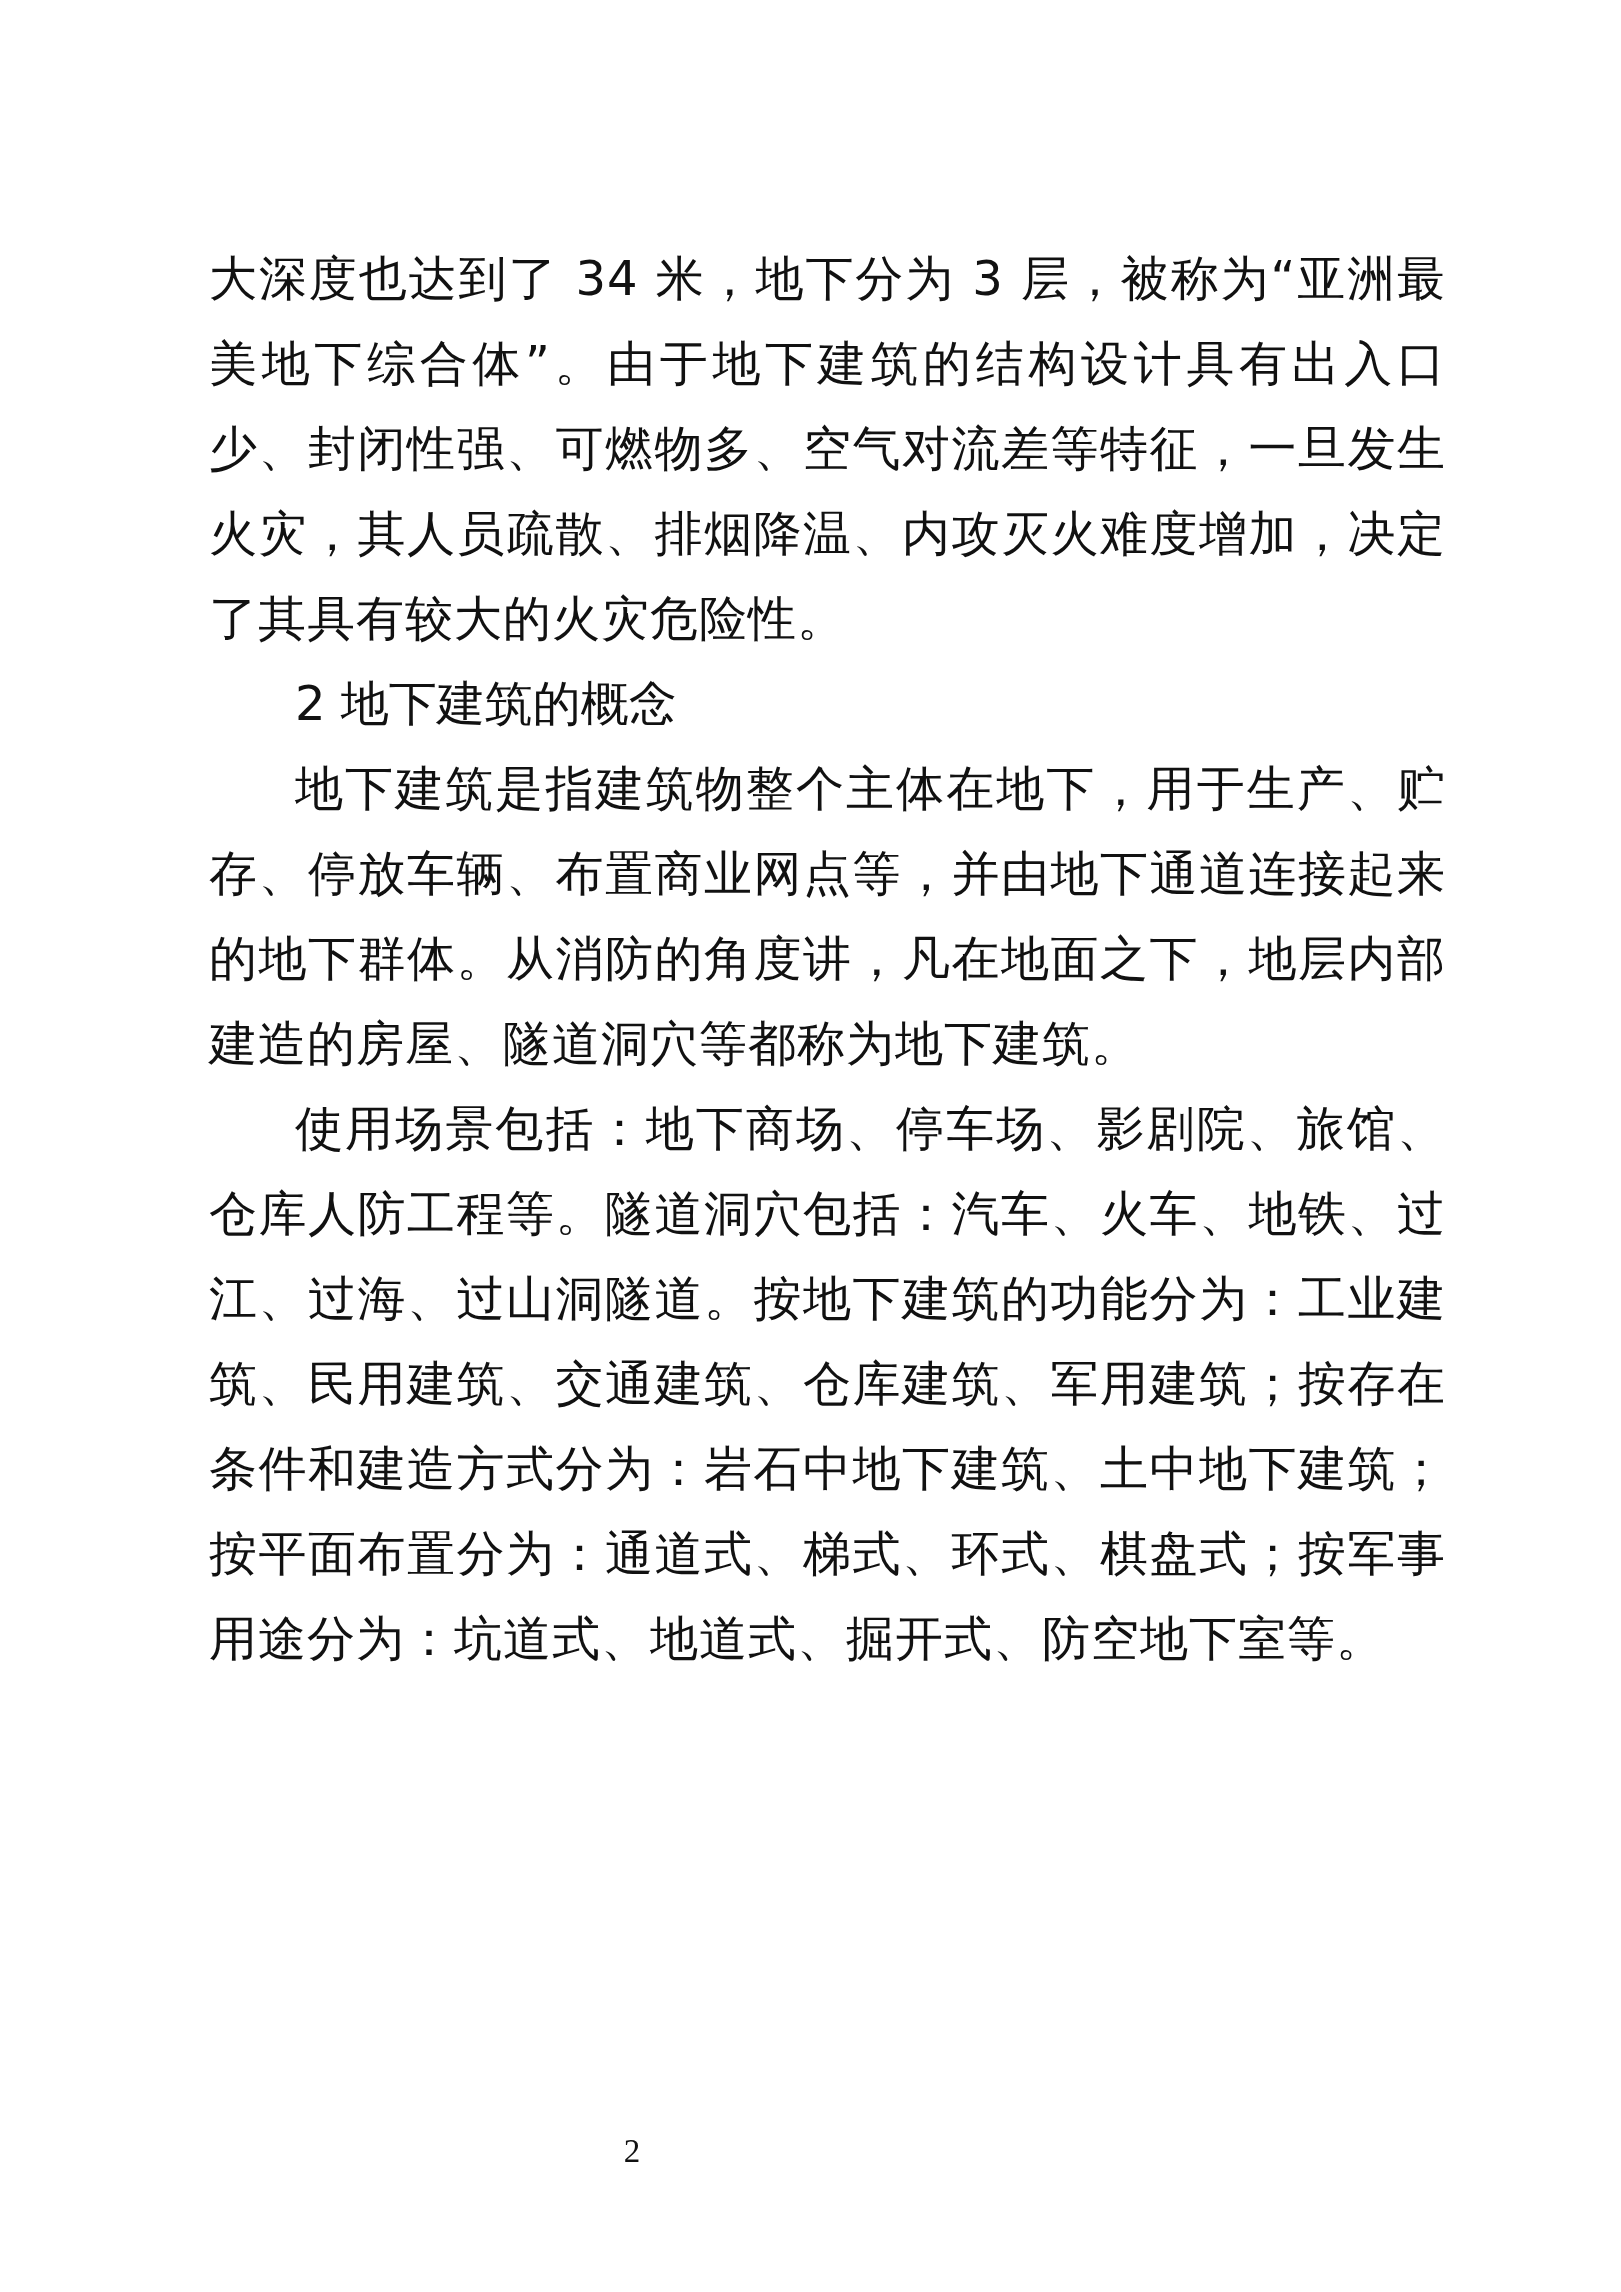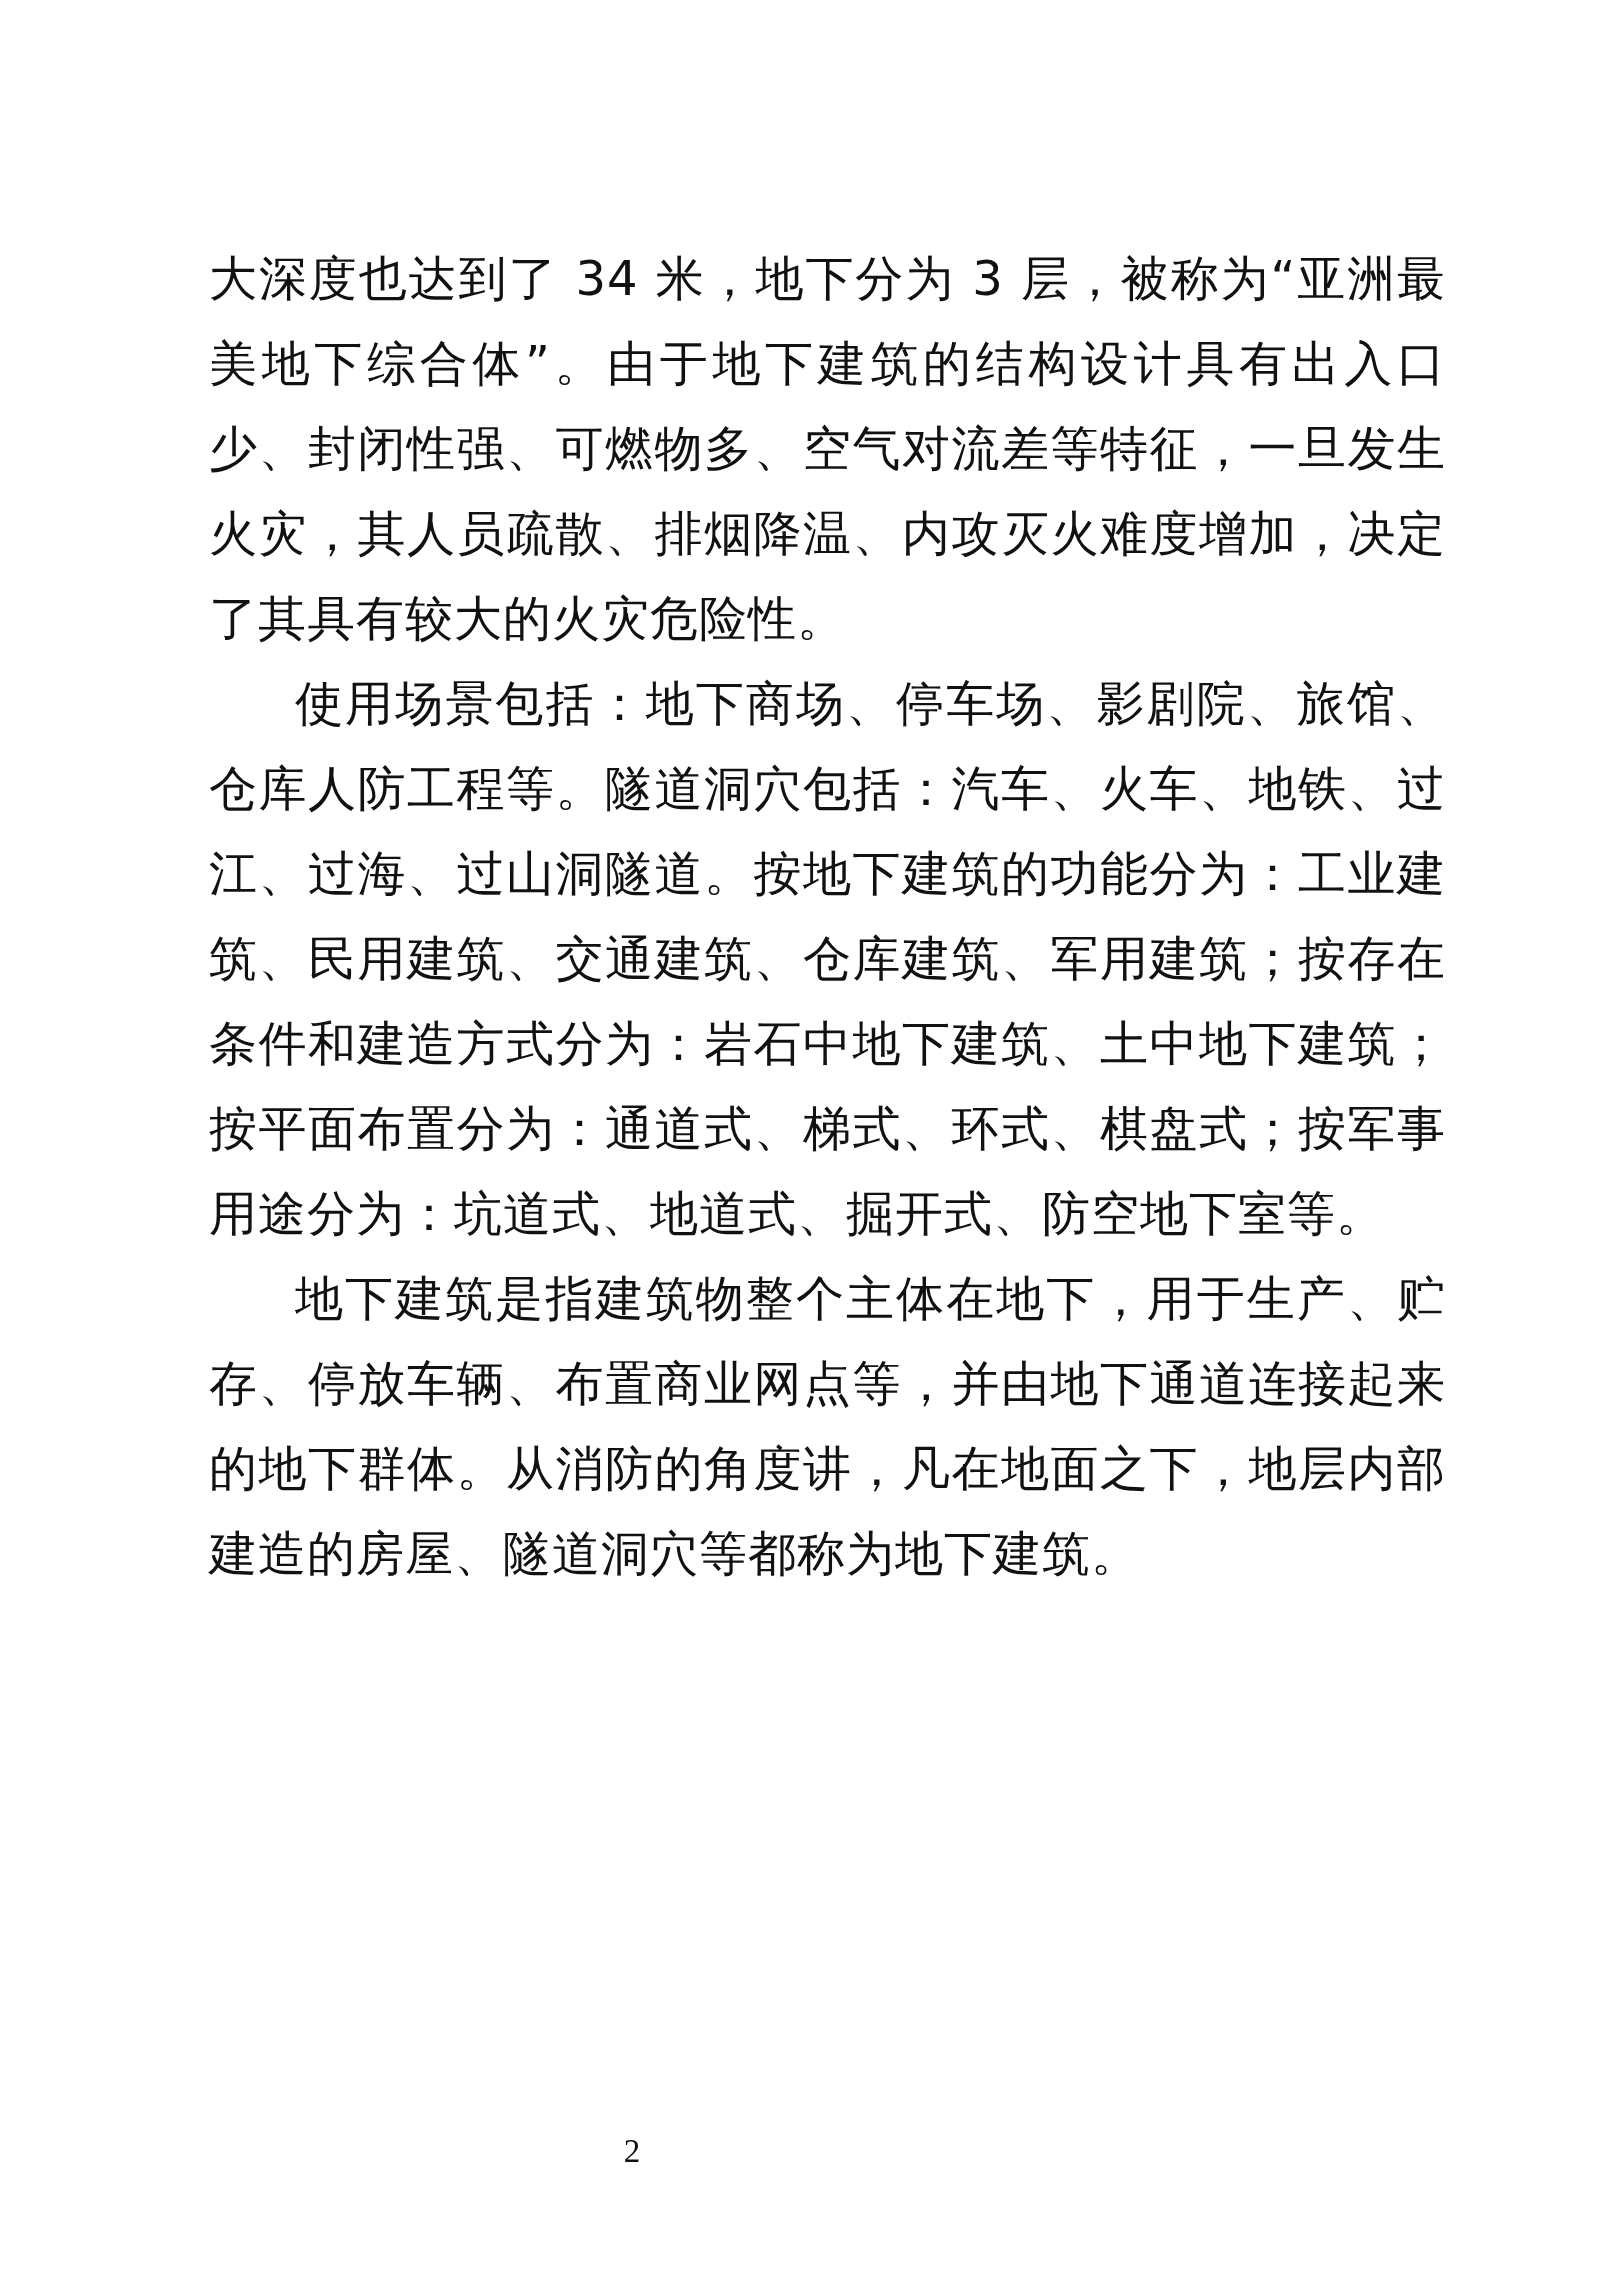--- a/index.html
+++ b/index.html
@@ -31,18 +31,19 @@
     font-family: "Liberation Serif", "DejaVu Serif", serif;
     font-size: 33px;
     color: #111111;
   }
 </style>
 </head>
 <body>
 
 <div class="page">
   <p class="para">大深度也达到了 34 米，地下分为 3 层，被称为“亚洲最美地下综合体”。由于地下建筑的结构设计具有出入口少、封闭性强、可燃物多、空气对流差等特征，一旦发生火灾，其人员疏散、排烟降温、内攻灭火难度增加，决定了其具有较大的火灾危险性。</p>
+  <p class="heading">2 地下建筑的概念</p>
+  <p class="para indent">地下建筑是指建筑物整个主体在地下，用于生产、贮存、停放车辆、布置商业网点等，并由地下通道连接起来的地下群体。从消防的角度讲，凡在地面之下，地层内部建造的房屋、隧道洞穴等都称为地下建筑。</p>
   <p class="para indent">使用场景包括：地下商场、停车场、影剧院、旅馆、仓库人防工程等。隧道洞穴包括：汽车、火车、地铁、过江、过海、过山洞隧道。按地下建筑的功能分为：工业建筑、民用建筑、交通建筑、仓库建筑、军用建筑；按存在条件和建造方式分为：岩石中地下建筑、土中地下建筑；按平面布置分为：通道式、梯式、环式、棋盘式；按军事用途分为：坑道式、地道式、掘开式、防空地下室等。</p>
-  <p class="para indent">地下建筑是指建筑物整个主体在地下，用于生产、贮存、停放车辆、布置商业网点等，并由地下通道连接起来的地下群体。从消防的角度讲，凡在地面之下，地层内部建造的房屋、隧道洞穴等都称为地下建筑。</p>
 </div>
 
 <div class="page-number">2</div>
 
 
 </body></html>

